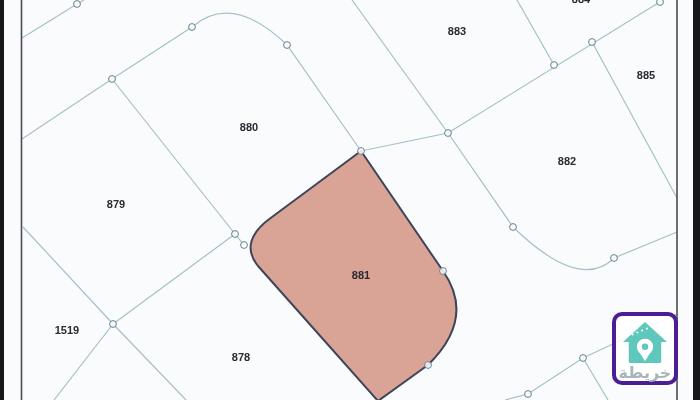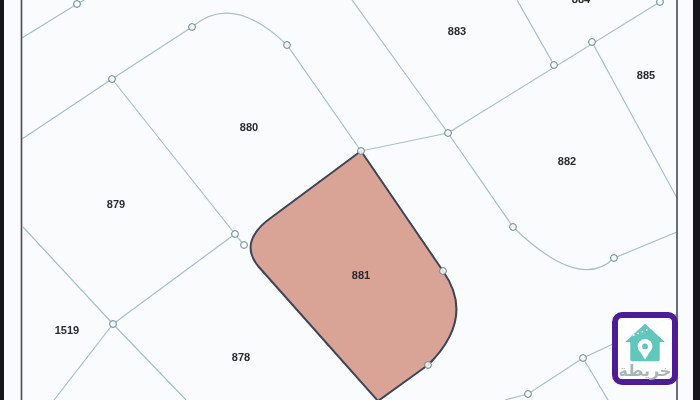--- a/index.html
+++ b/index.html
@@ -8,21 +8,21 @@
     background:#fafbfc;font-family:"Liberation Sans",sans-serif;
   }
   .stage svg.mapsvg{position:absolute;left:0;top:0;display:block;}
   .parcel-label{
     font-family:"Liberation Sans",sans-serif;
     font-size:11px;font-weight:bold;fill:#2a2a32;
   }
   .logo-card{
     position:absolute;left:612px;top:312px;width:66px;height:73px;
     background:rgba(255,255,255,0.88);
-    border:6px solid #4c1d95;border-radius:10px;
+    border:4px solid #4c1d95;border-radius:10px;
     display:flex;flex-direction:column;align-items:center;justify-content:flex-start;
     padding-top:5px;box-sizing:border-box;
   }
   .logo-text{
     font-family:"DejaVu Sans",sans-serif;
     font-size:16px;font-weight:bold;color:#a9b6b7;line-height:1;
     margin-top:1px;white-space:nowrap;
   }
 </style>
 </head>

